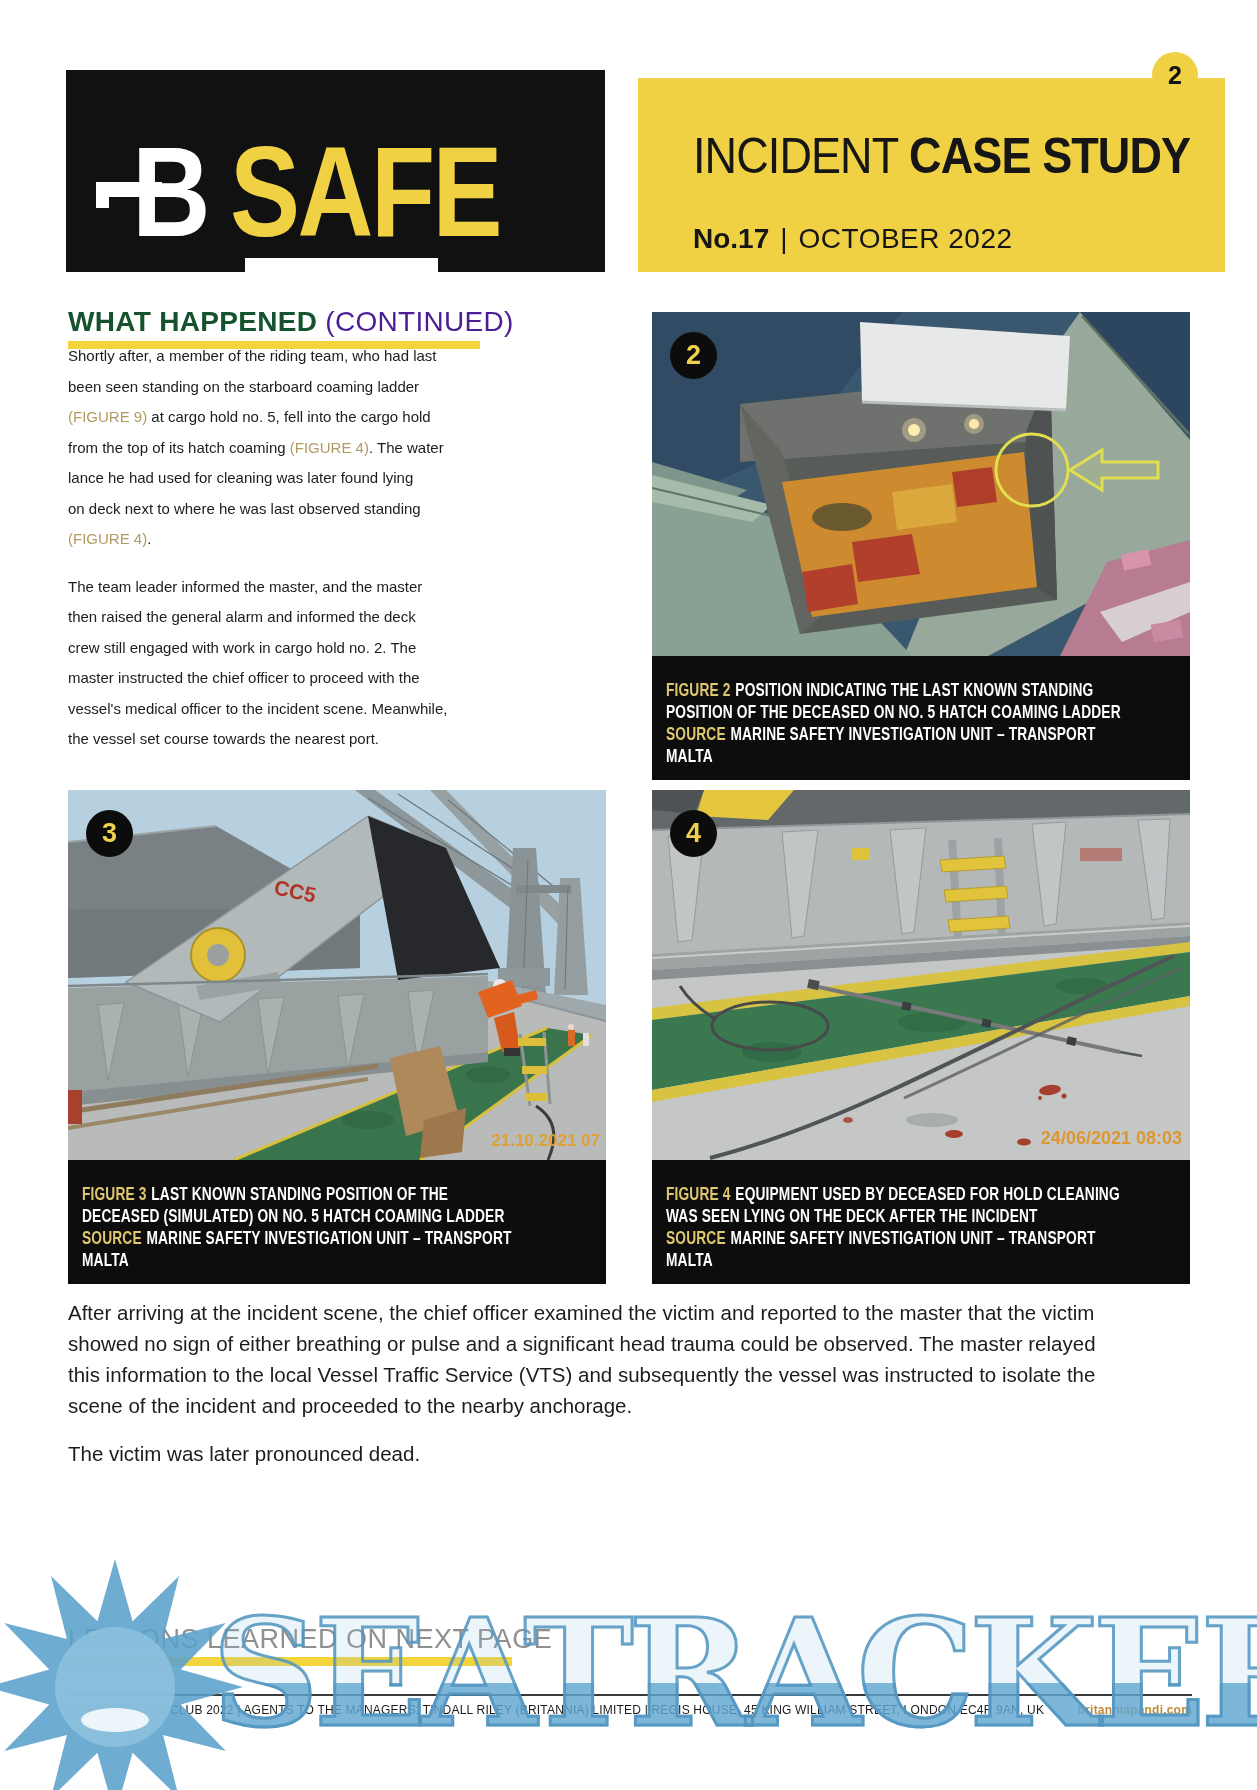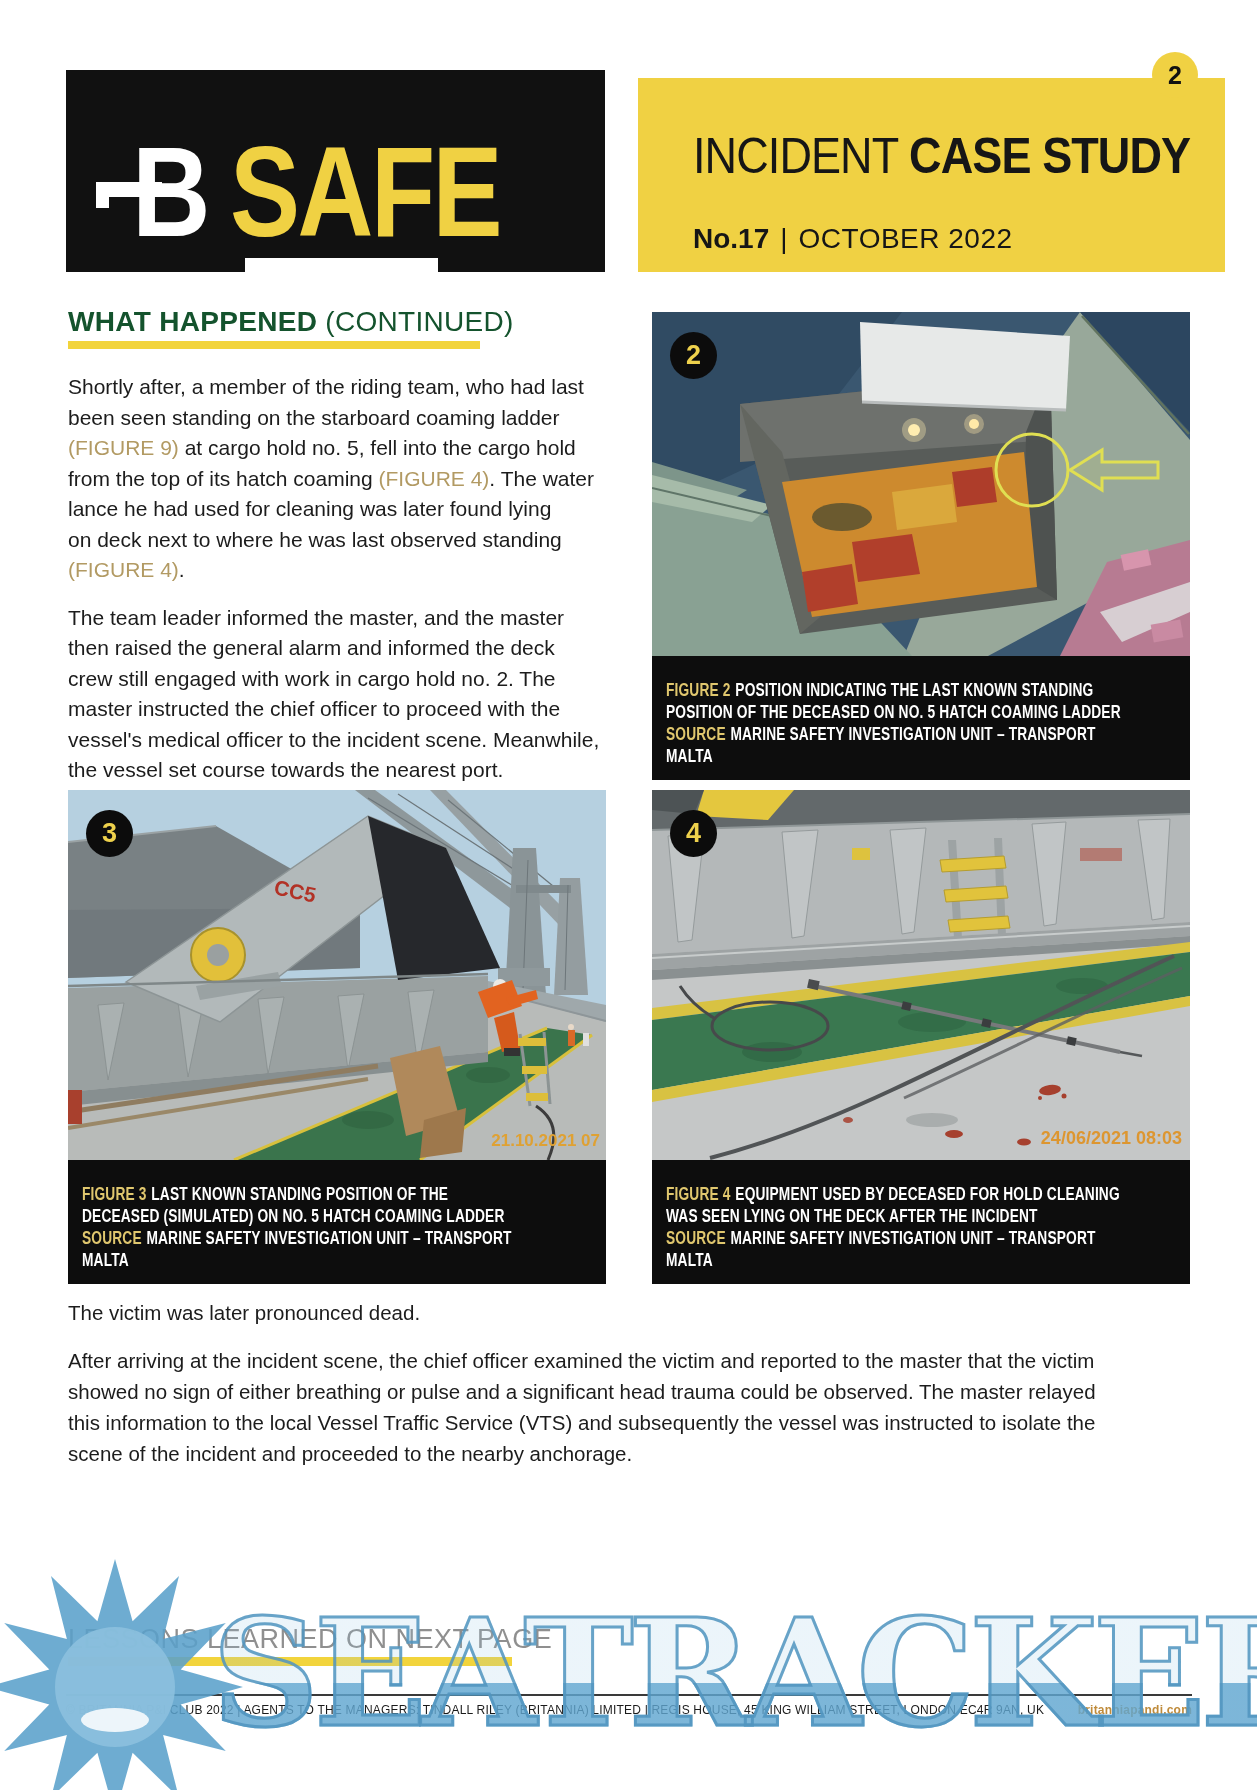--- a/index.html
+++ b/index.html
@@ -29,25 +29,25 @@
   .issue-sep { font-weight:300; margin:0 11px; }
   .issue-date{ font-weight:400; letter-spacing:0.5px; }
 
   .page-badge { position:absolute; left:1152px; top:52px; width:46px; height:46px; border-radius:50%;
                 background:#f0d143; color:#111; font-size:25px; font-weight:700;
                 display:flex; align-items:center; justify-content:center; z-index:3; }
 
   
   .section-heading { position:absolute; left:68px; top:306px; font-size:28px; line-height:32px; white-space:nowrap; }
   .heading-bold  { font-weight:700; color:#14532d; letter-spacing:0.3px; }
-  .heading-light { font-weight:400; color:#14532d; letter-spacing:0.3px; }
+  .heading-light { font-weight:400; color:#4c1d95; letter-spacing:0.3px; }
   .heading-rule { position:absolute; left:68px; top:341px; width:412px; height:8px; background:#f2d43c; }
 
   
-  .col-text { position:absolute; left:68px; top:372px; width:585px; font-size:21px; line-height:30.5px; color:#1c1c1c; }
+  .col-text { position:absolute; left:68px; top:341px; width:585px; font-size:15px; line-height:30.5px; color:#1c1c1c; }
   .col-text p { margin:0 0 17px 0; white-space:pre-line; }
   .figref { color:#b29a63; }
   .para-wide { position:absolute; left:68px; top:1297px; width:1160px; font-size:20.5px; line-height:31px; color:#1c1c1c; }
   .para-wide p { margin:0 0 17px 0; white-space:pre-line; }
 
   
   .fig { position:absolute; }
   .fig-2 { left:652px; top:312px; width:538px; }
   .fig-3 { left:68px;  top:790px; width:538px; }
   .fig-4 { left:652px; top:790px; width:538px; }
@@ -320,25 +320,25 @@
       <div class="cap-inner">
         <span class="cap-label">FIGURE 4</span><span class="cap-text">EQUIPMENT USED BY DECEASED FOR HOLD CLEANING
 WAS SEEN LYING ON THE DECK AFTER THE INCIDENT</span>
         <span class="cap-source-row"><span class="cap-label">SOURCE</span><span class="cap-text">MARINE SAFETY INVESTIGATION UNIT – TRANSPORT
 MALTA</span></span>
       </div>
     </figcaption>
   </figure>
 
   <div class="para-wide">
-    <p>The victim was later pronounced dead.</p>
     <p>After arriving at the incident scene, the chief officer examined the victim and reported to the master that the victim
 showed no sign of either breathing or pulse and a significant head trauma could be observed. The master relayed
 this information to the local Vessel Traffic Service (VTS) and subsequently the vessel was instructed to isolate the
 scene of the incident and proceeded to the nearby anchorage.</p>
+    <p>The victim was later pronounced dead.</p>
   </div>
 
   <div class="lessons-heading">LESSONS LEARNED ON NEXT PAGE</div>
   <div class="lessons-rule"></div>
 
   <div class="footer">
     <span class="footer-left">© BRITANNIA P&amp;I CLUB 2022  |  AGENTS TO THE MANAGERS: TINDALL RILEY (BRITANNIA) LIMITED  |  REGIS HOUSE, 45 KING WILLIAM STREET, LONDON EC4R 9AN, UK</span>
     <span class="footer-right">britanniapandi.com</span>
   </div>
 

